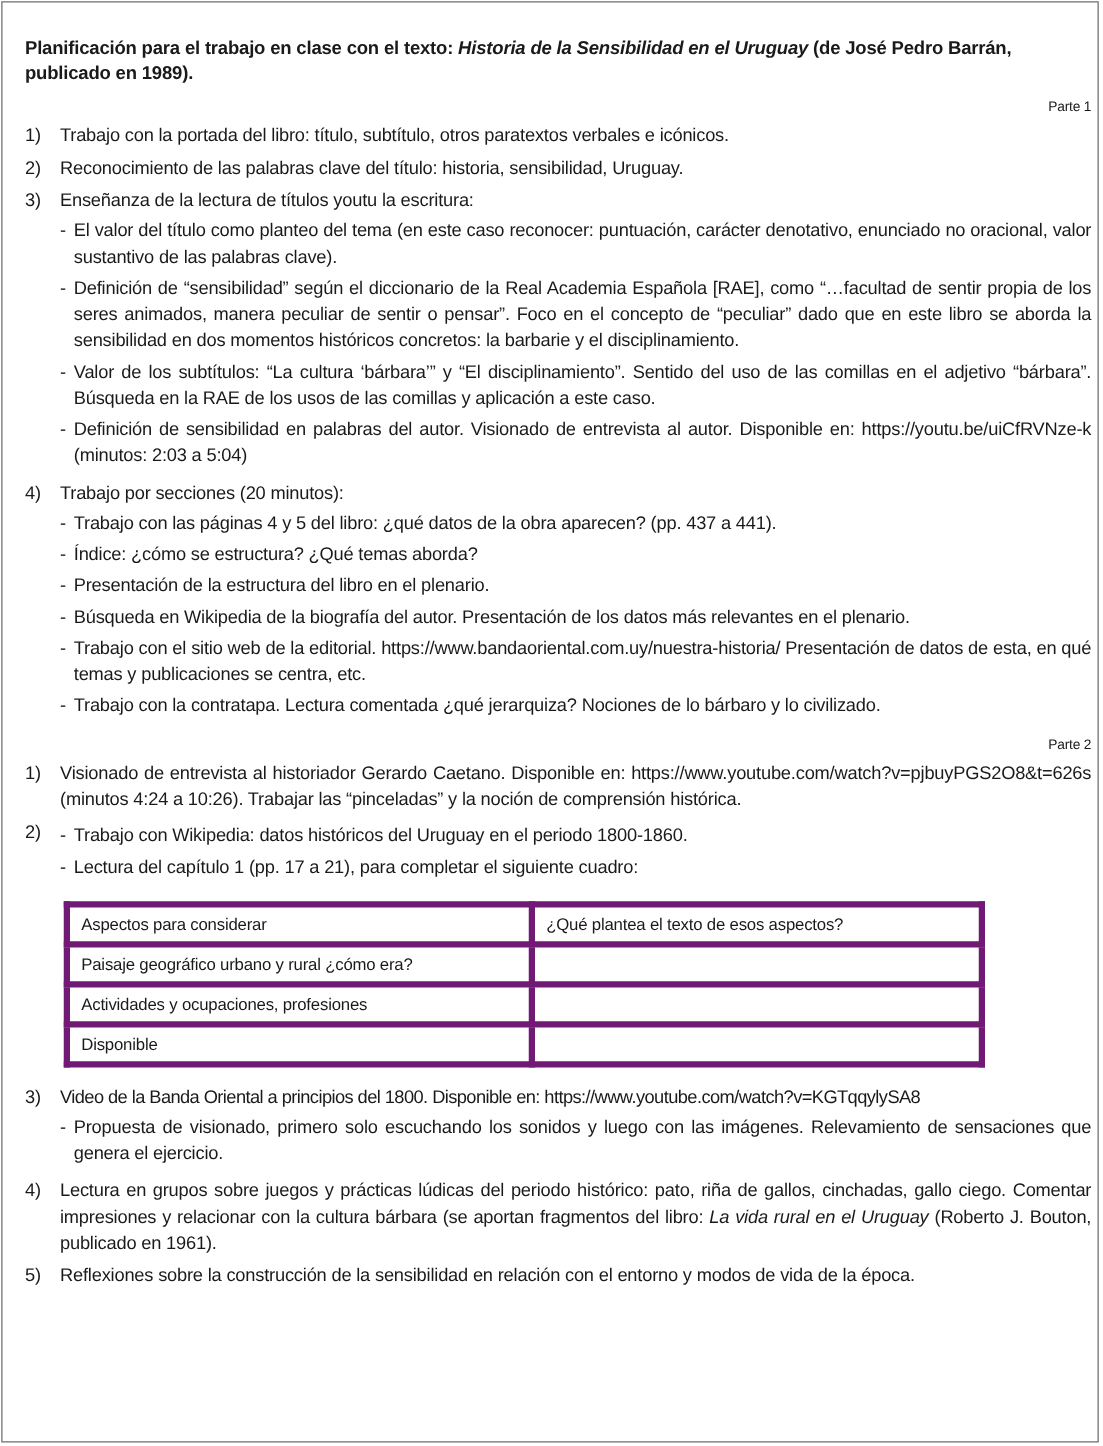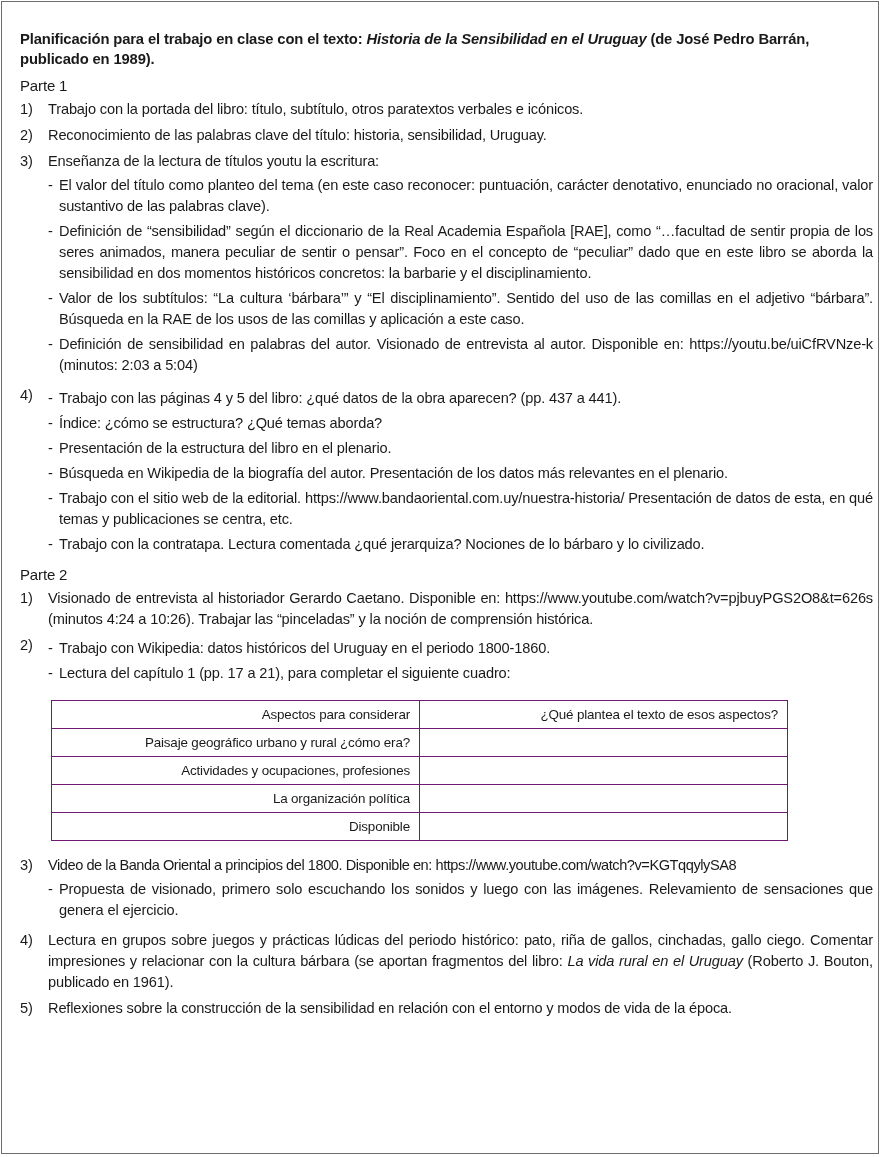--- a/index.html
+++ b/index.html
@@ -10,33 +10,33 @@
   .frame {
     position: absolute; left: 1px; top: 1px; width: 878px; height: 1153px;
     border: 1px solid #6e6e6e; box-sizing: border-box;
   }
   .content {
     position: absolute; left: 20px; top: 29px; width: 853px;
     font-size: 14.6px; line-height: 21px; letter-spacing: -0.15px;
   }
   .title { font-weight: bold; font-size: 14.8px; line-height: 20px; margin: 0 0 6px 0; }
   .title i { font-style: italic; }
-  .part-heading { font-size: 15px; margin: 4px 0 2px 0; line-height: 22px; }
+  .part-heading { font-size: 11px; margin: 4px 0 2px 0; line-height: 22px; text-align: right; }
   .item { display: flex; margin: 0 0 5px 0; text-align: justify; }
   .item .num { width: 28px; flex: 0 0 28px; }
   .item .body { flex: 1; }
   .sub { display: flex; margin: 3px 0 4px 0; text-align: justify; }
   .sub .dash { width: 11px; flex: 0 0 11px; }
   .sub .txt { flex: 1; }
   table.grid {
     border-collapse: collapse; margin: 12px 0 14px 31px; width: 737px;
     font-size: 13.4px;
   }
   table.grid td {
-    border: 1px solid #701a75; height: 27px; padding: 0 9px; vertical-align: middle; text-align: right;
+    border: 5px solid #701a75; height: 27px; padding: 0 9px; vertical-align: middle;
   }
   table.grid td.c1 { width: 349px; }
   i { font-style: italic; }
 </style>
 </head>
 <body>
 
 <div class="frame"></div>
 
 <div class="content">
@@ -72,20 +72,21 @@
         </div>
       <div class="sub">
           <span class="dash">-</span>
           <span class="txt">Definición de sensibilidad en palabras del autor. Visionado de entrevista al autor. Disponible en: https://youtu.be/uiCfRVNze-k (minutos: 2:03 a 5:04)</span>
         </div>
     </div>
   </div>
   <div class="item">
     <span class="num">4)</span>
     <div class="body">
+      <div>Trabajo por secciones (20 minutos):</div>
       <div class="sub">
           <span class="dash">-</span>
           <span class="txt">Trabajo con las páginas 4 y 5 del libro: ¿qué datos de la obra aparecen? (pp. 437 a 441).</span>
         </div>
       <div class="sub">
           <span class="dash">-</span>
           <span class="txt">Índice: ¿cómo se estructura? ¿Qué temas aborda?</span>
         </div>
       <div class="sub">
           <span class="dash">-</span>
@@ -134,24 +135,20 @@
     </tr>
     <tr>
       <td class="c1">Paisaje geográfico urbano y rural ¿cómo era?</td>
       <td></td>
     </tr>
     <tr>
       <td class="c1">Actividades y ocupaciones, profesiones</td>
       <td></td>
     </tr>
     <tr>
-      <td class="c1">La organización política</td>
-      <td></td>
-    </tr>
-    <tr>
       <td class="c1">Disponible</td>
       <td></td>
     </tr>
   </tbody>
     </table>
 
   <div class="item">
     <span class="num">3)</span>
     <div class="body">
       <div style="letter-spacing:-0.45px; text-align:left;">Video de la Banda Oriental a principios del 1800. Disponible en: https://www.youtube.com/watch?v=KGTqqylySA8</div>

